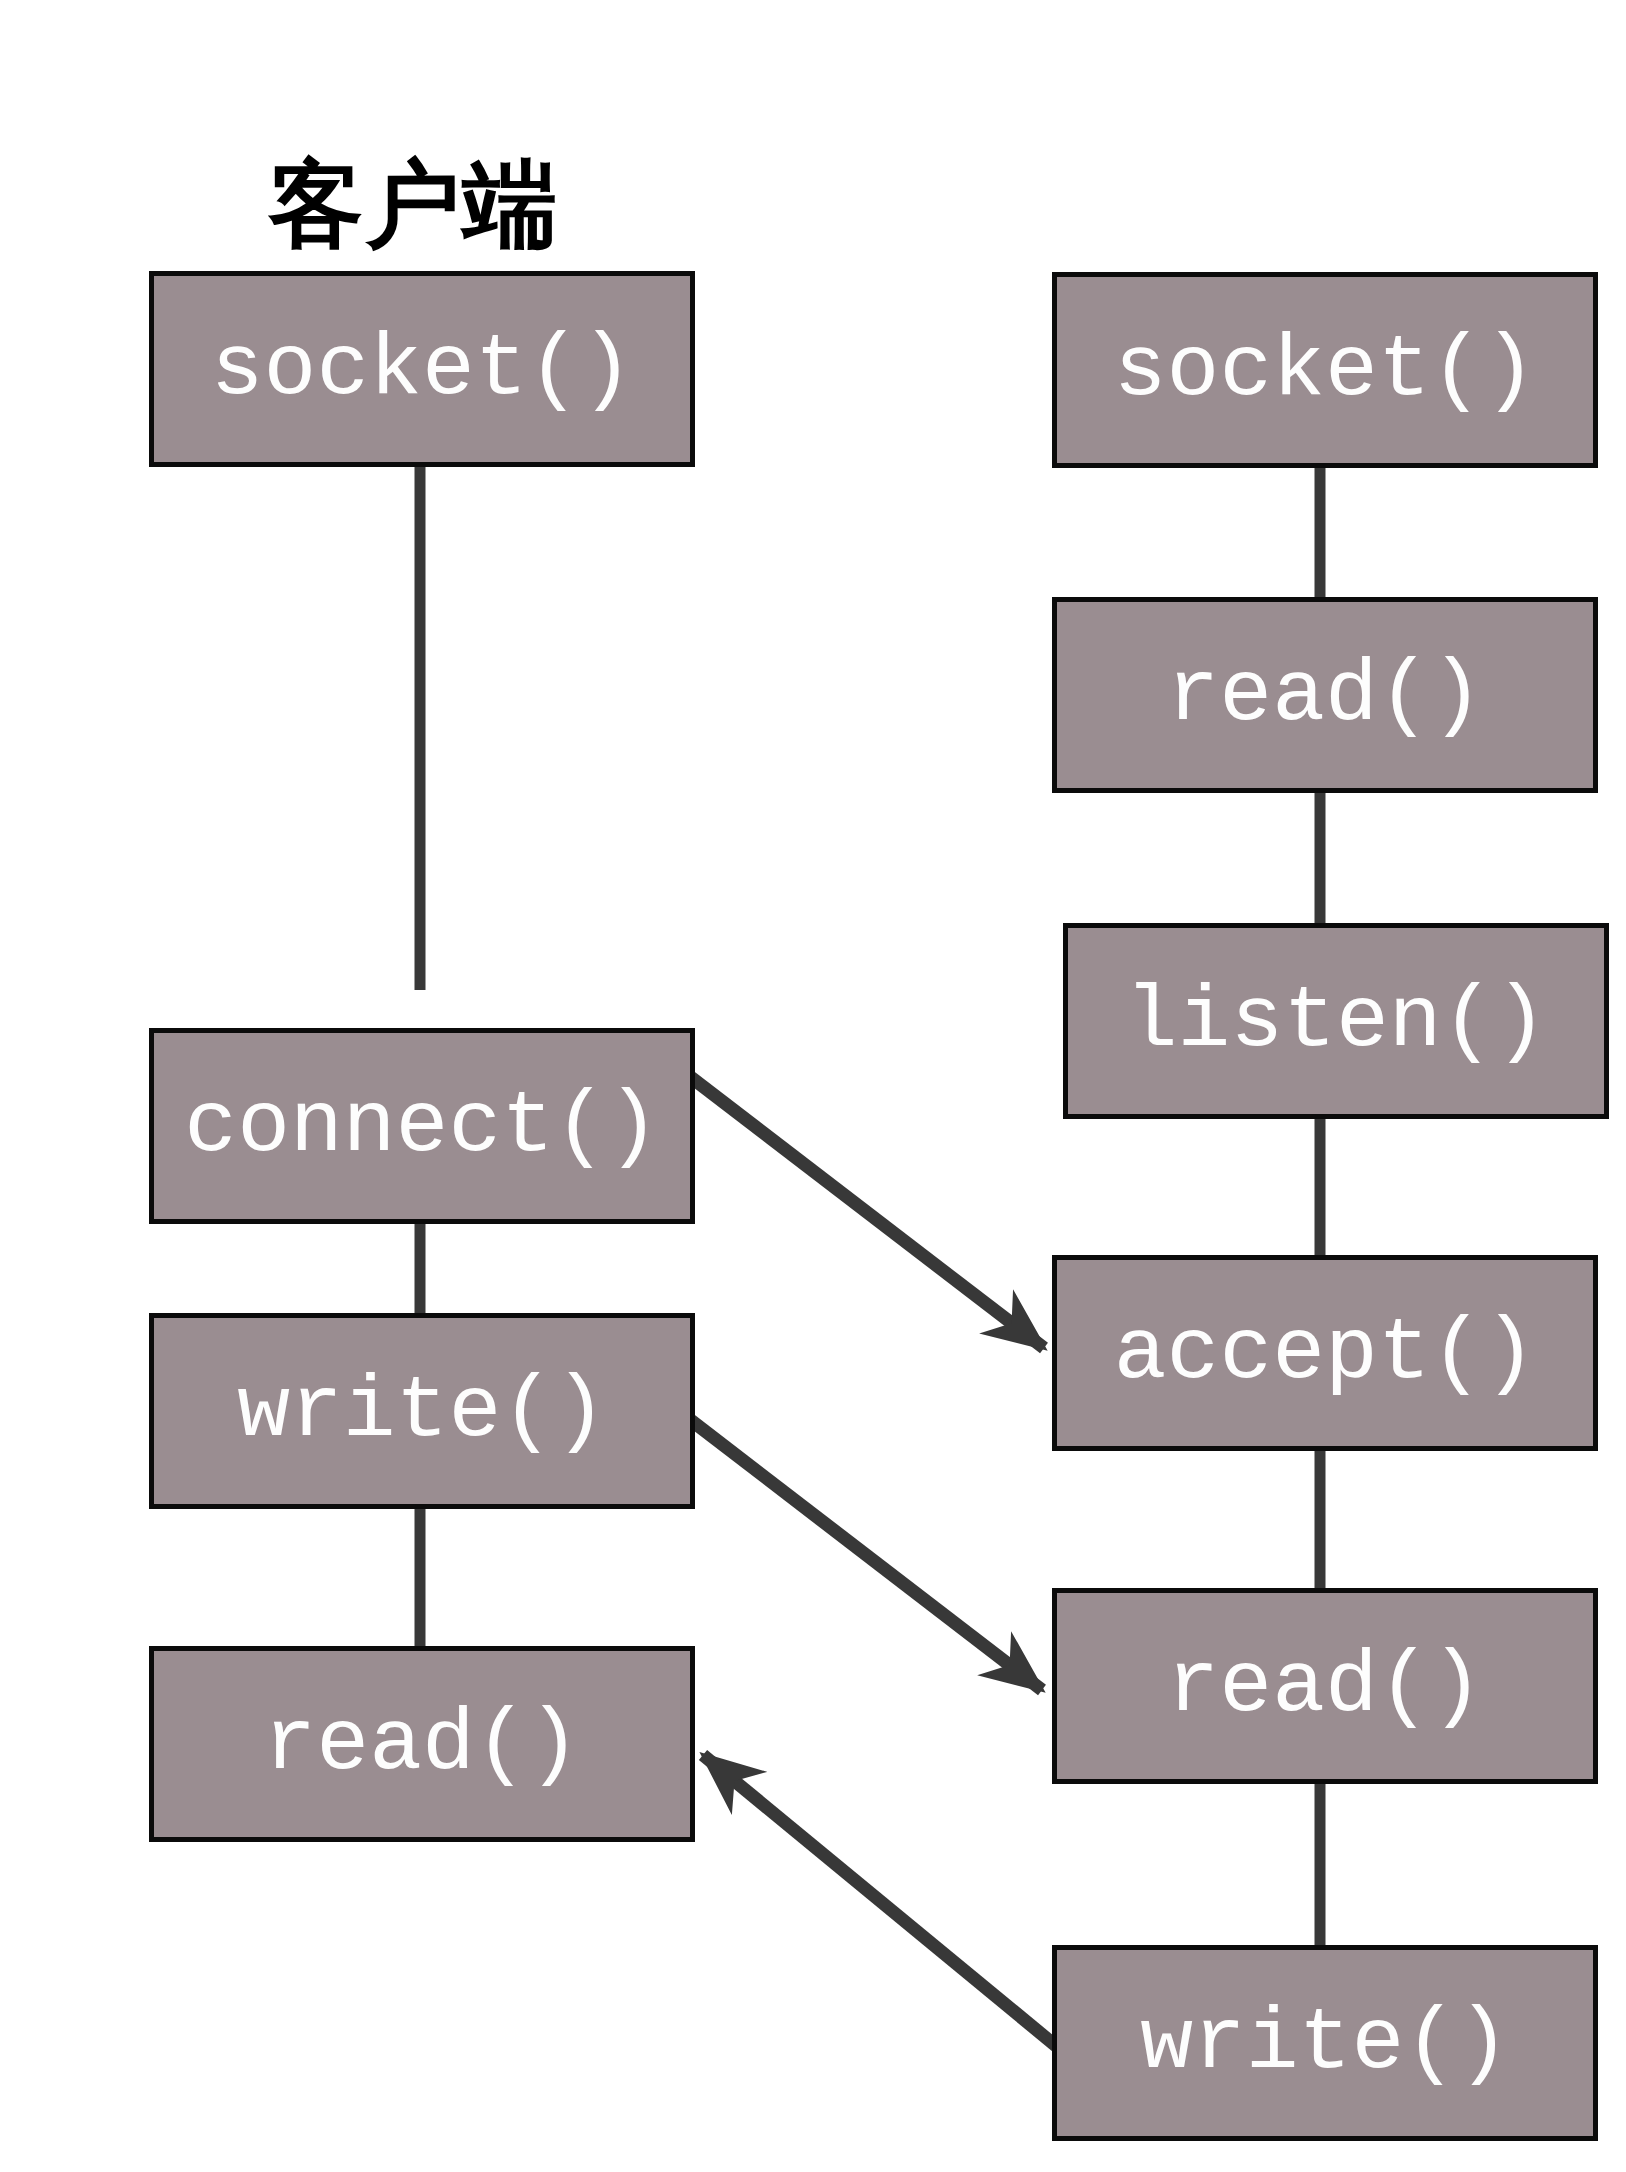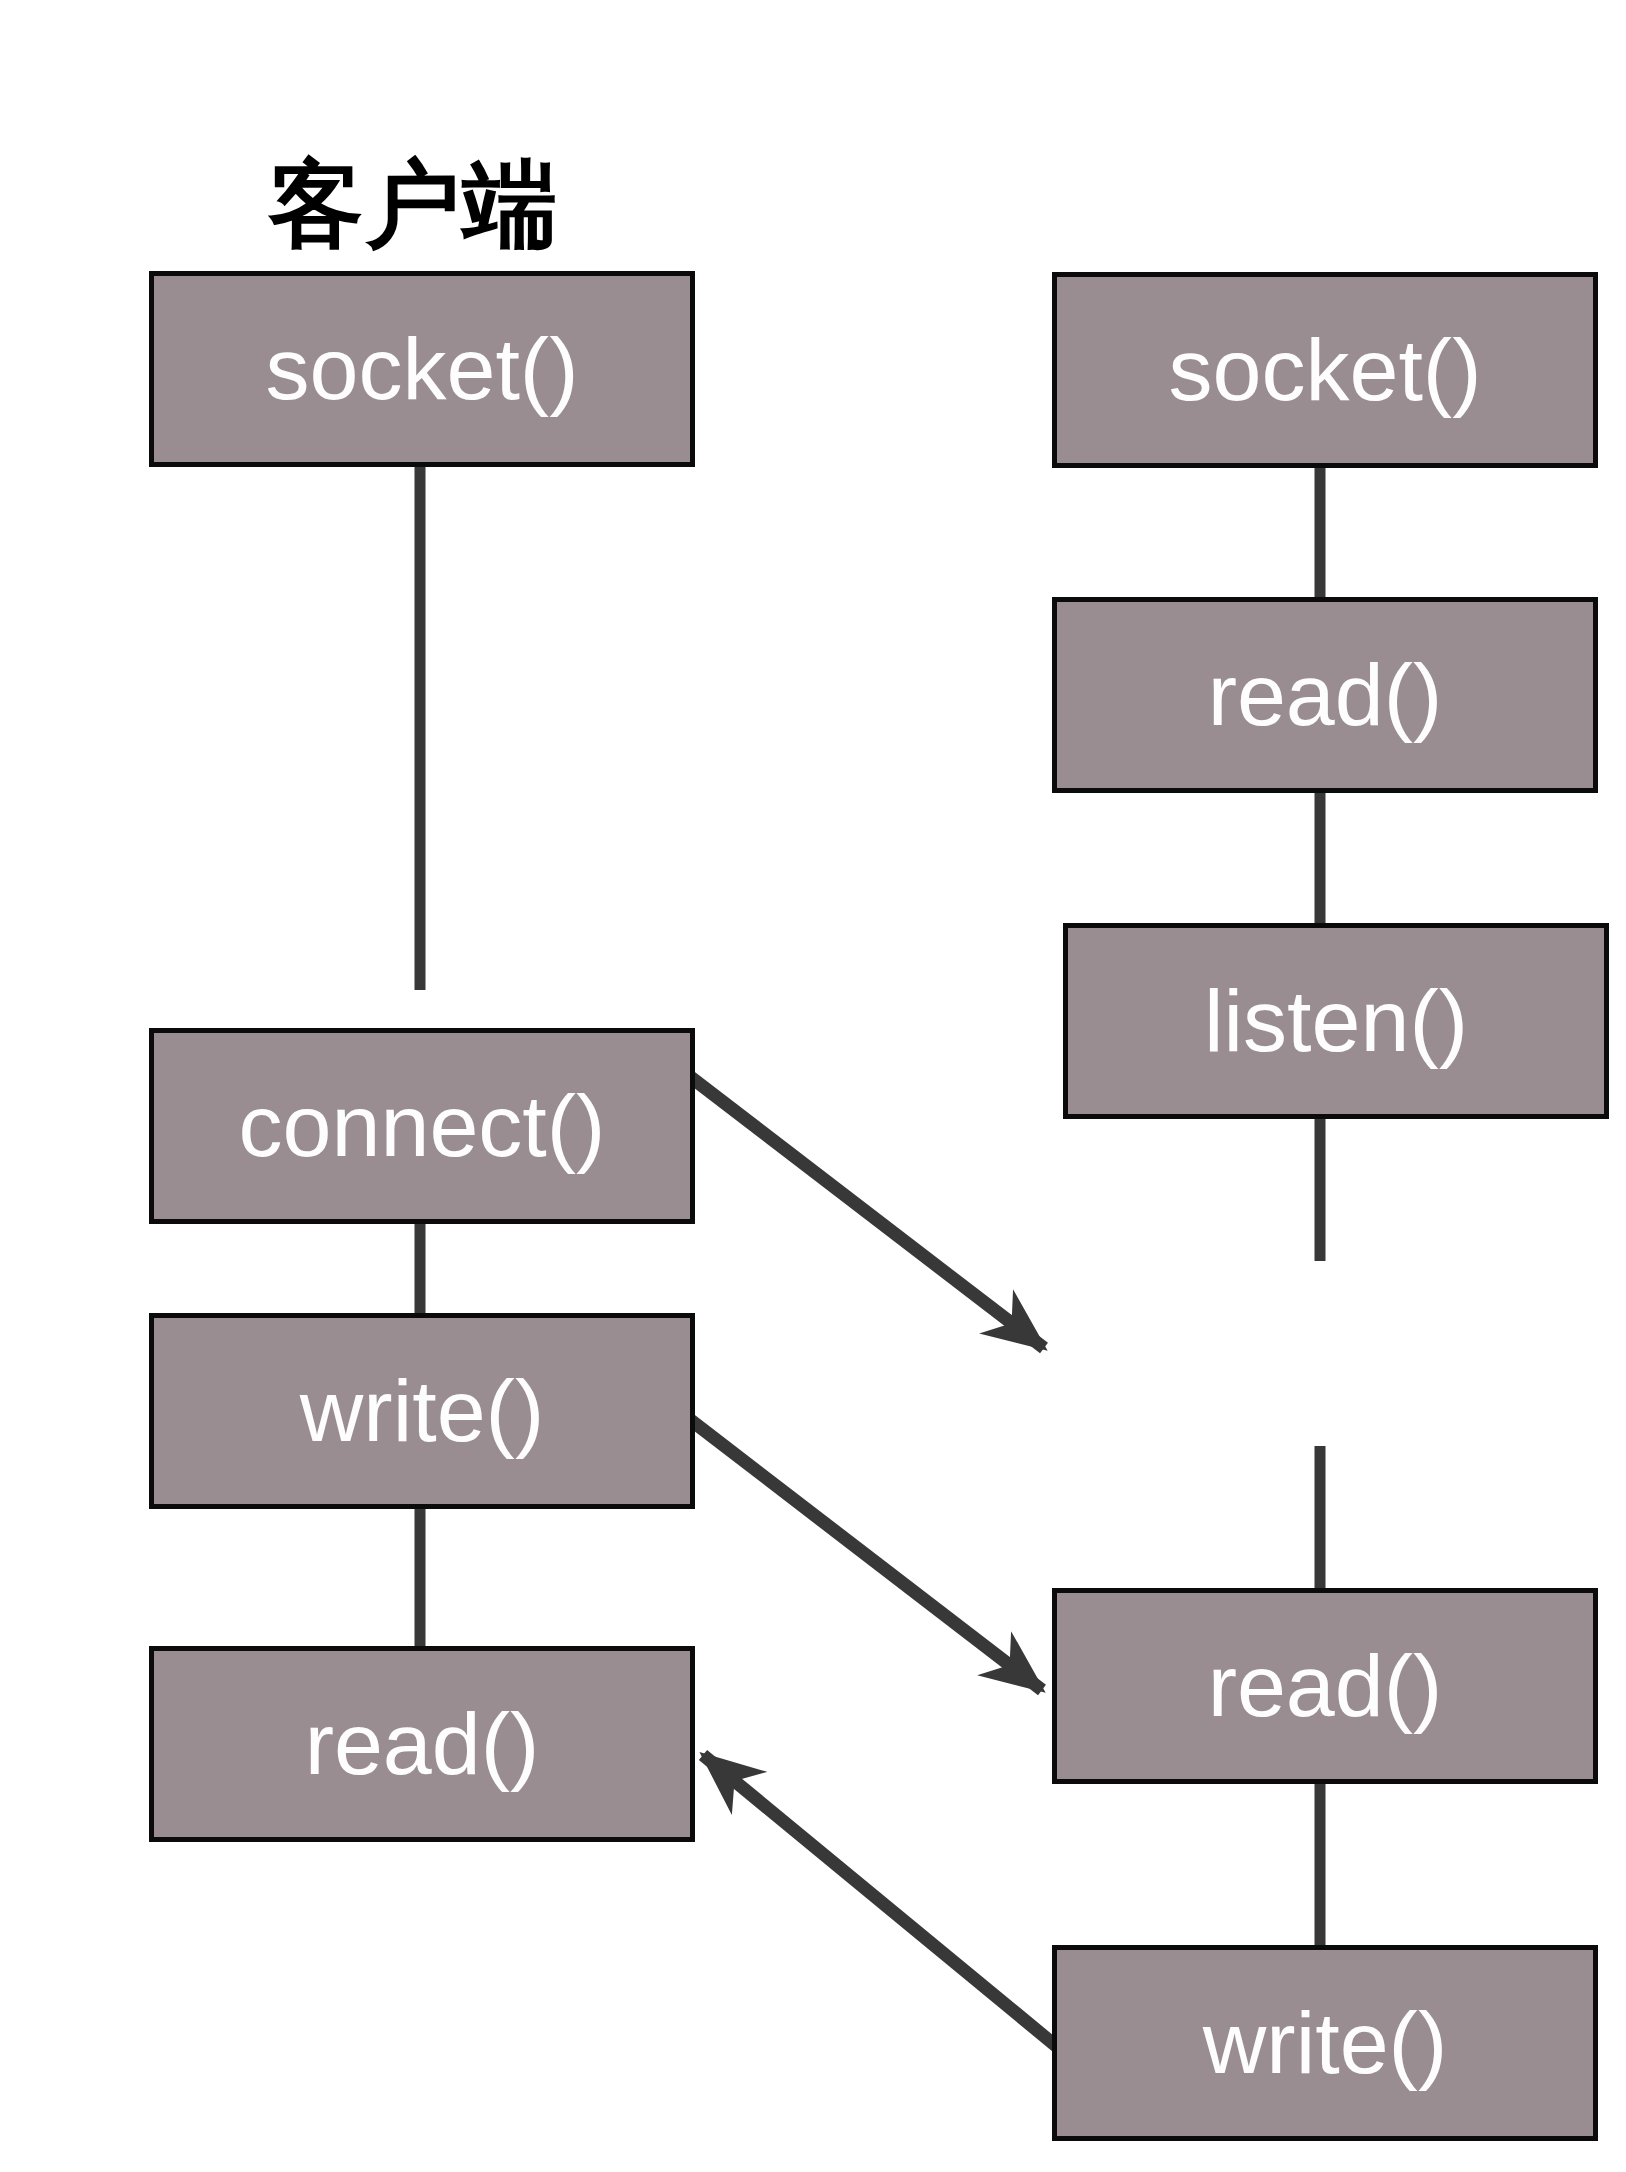--- a/index.html
+++ b/index.html
@@ -37,20 +37,21 @@
     background: var(--box-fill);
     border: 5px solid var(--box-border);
     box-sizing: border-box;
     display: flex;
     align-items: center;
     justify-content: center;
     font-size: 88px;
     color: var(--box-text);
     z-index: 2;
     white-space: nowrap;
+    font-family: Liberation Mono, monospace;
   }
   .client-box { left: 149px; }
   .server-box { left: 1052px; }
   svg.wires {
     position: absolute;
     left: 0; top: 0;
     z-index: 1;
   }
   svg.wires .connector {
     stroke: var(--line);
@@ -94,16 +95,17 @@
   <div class="col-title" style="left:414px;">客户端</div>
 
   <div class="flow-box client-box" style="top:271px;">socket()</div>
   <div class="flow-box client-box" style="top:988px;margin-top:40px;">connect()</div>
   <div class="flow-box client-box" style="top:1313px;">write()</div>
   <div class="flow-box client-box" style="top:1646px;">read()</div>
 
   <div class="flow-box server-box" style="top:272px;">socket()</div>
   <div class="flow-box server-box" style="top:597px;">read()</div>
   <div class="flow-box server-box" style="top:923px;margin-left:11px;">listen()</div>
+  <div class="flow-box server-box" style="top:1255px;">accept()</div>
   <div class="flow-box server-box" style="top:1588px;">read()</div>
   <div class="flow-box server-box" style="top:1945px;">write()</div>
 
 </div>
 
 </body></html>

